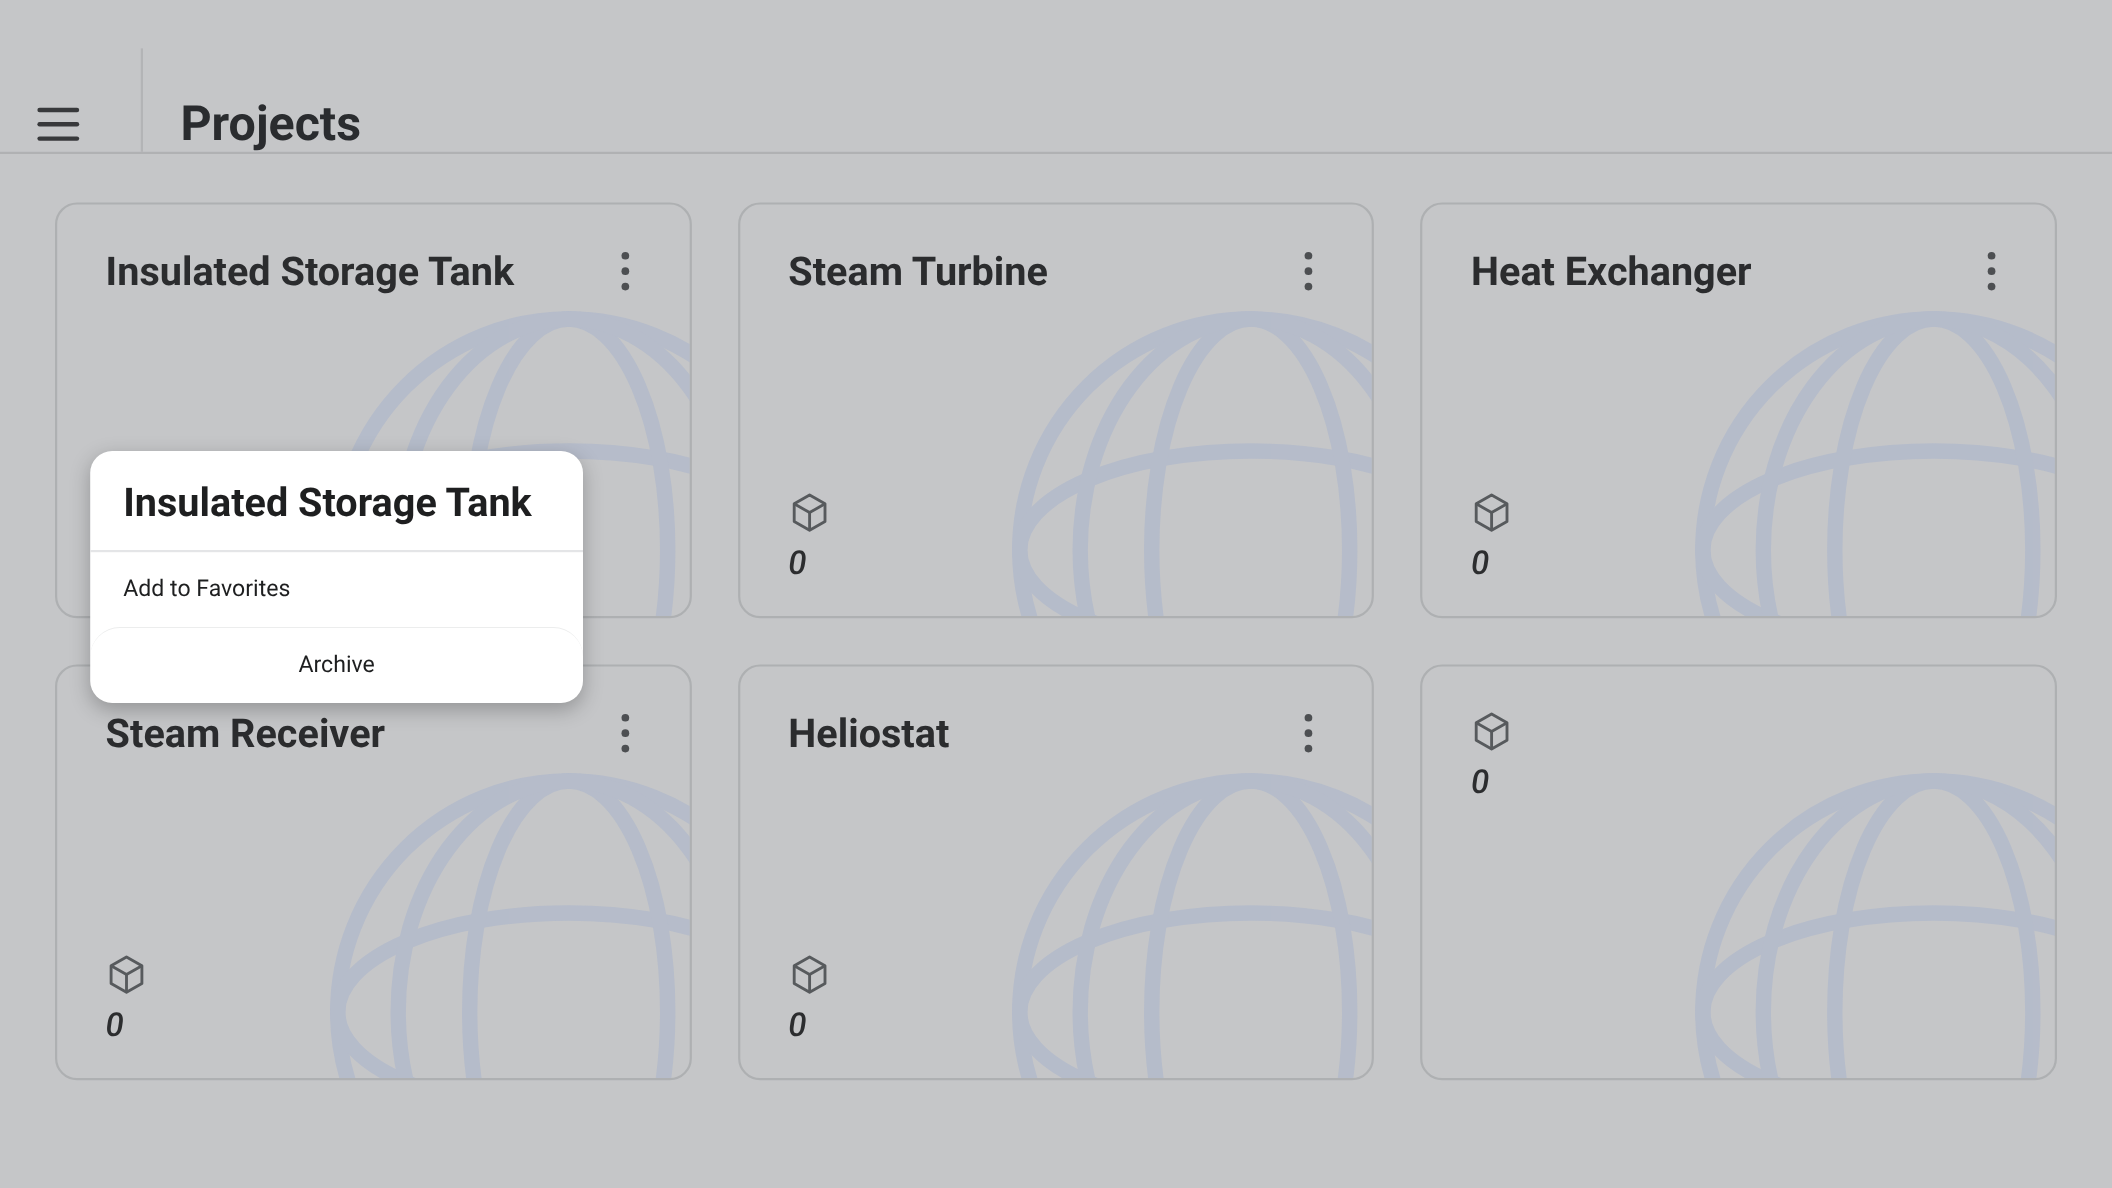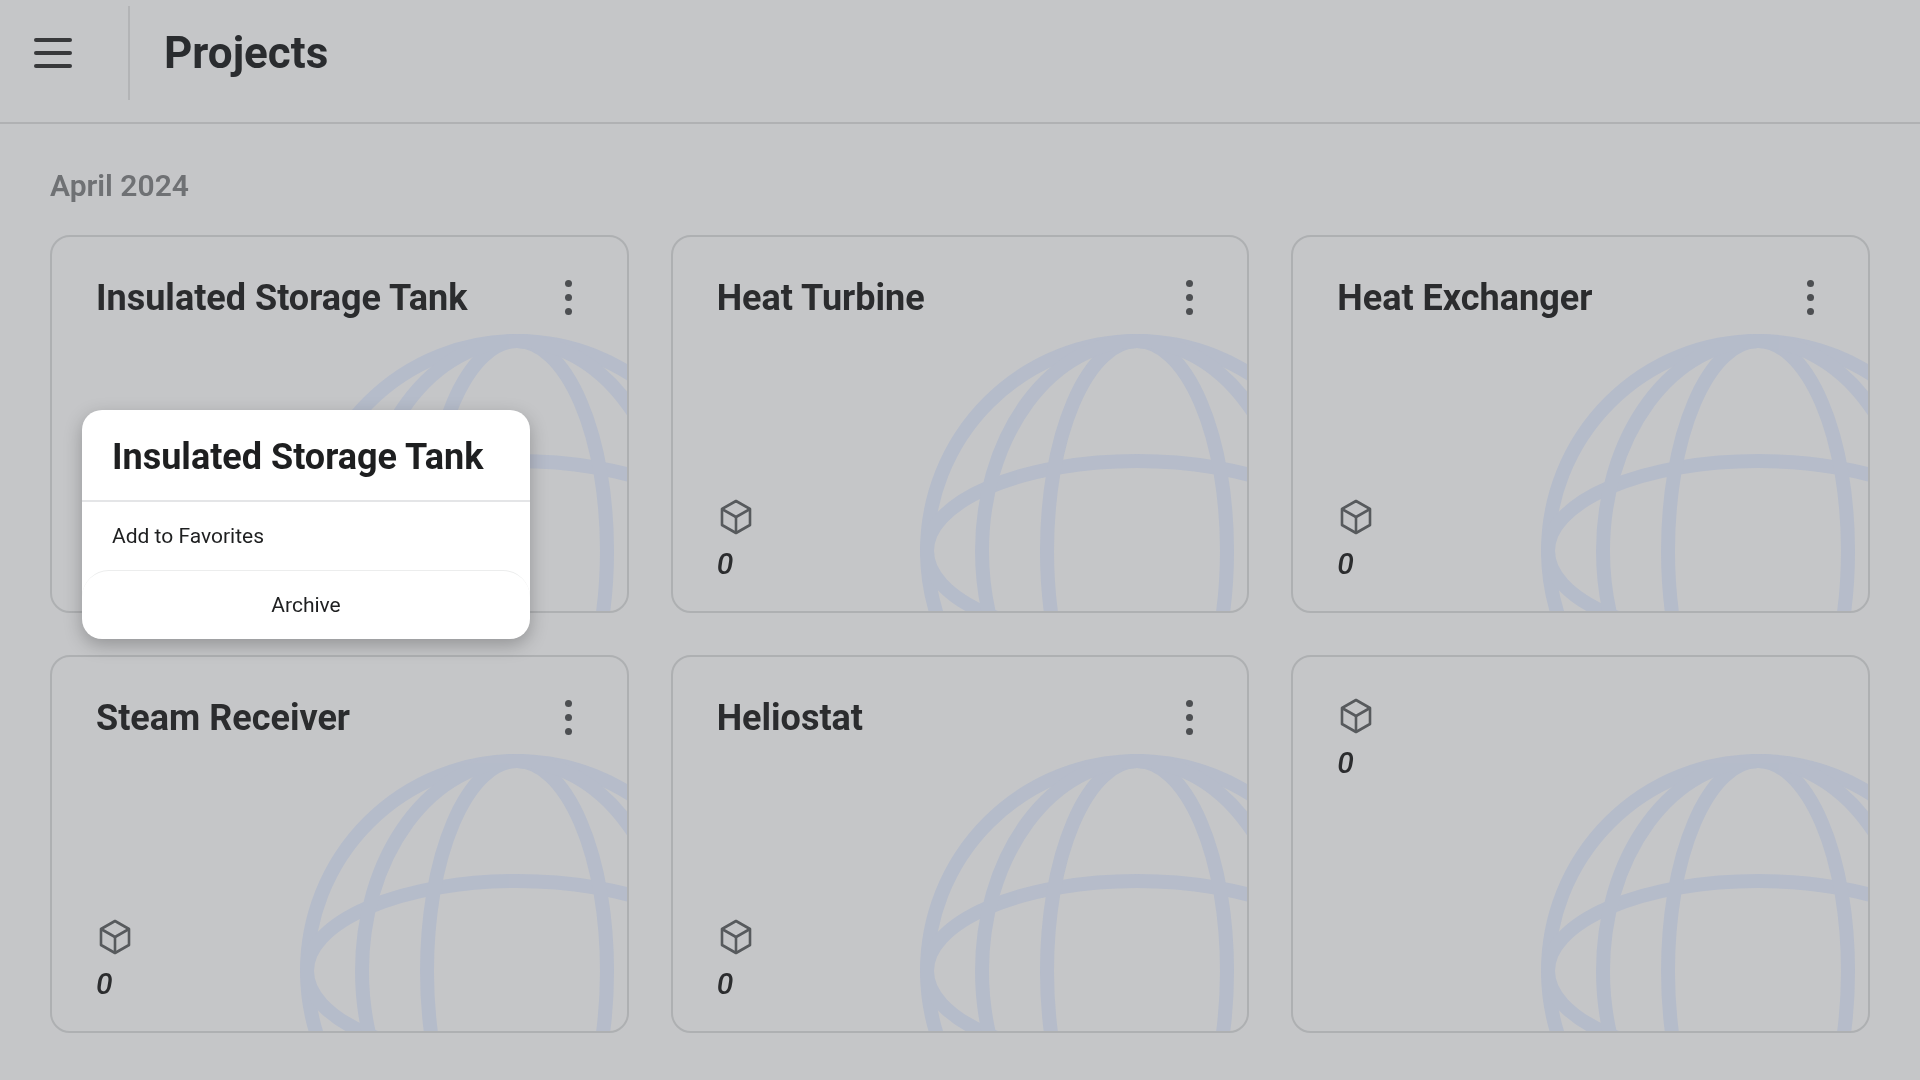--- a/index.html
+++ b/index.html
@@ -13,24 +13,24 @@
   }
   
   .dim {
     position: absolute; inset: 0;
     background: rgba(120,120,124,0.0);
     pointer-events: none;
   }
 
   .header {
     display: flex;
-    align-items: center;
-    height: 124px;
+    align-items: flex-end;
+    height: 140px;
     border-bottom: 2px solid #b0b1b3;
-    padding: 0 24px 16px 34px;
+    padding: 0 24px 0 34px;
   }
   .hamburger {
     width: 50px; height: 50px;
     display: flex; flex-direction: column; justify-content: center; gap: 9px;
     cursor: pointer;
   }
   .hamburger span {
     display: block; height: 4px; width: 38px; background: #38393b; border-radius: 2px;
   }
   .divider-v {
@@ -132,21 +132,20 @@
     <span></span>
       <span></span>
       <span></span>
   </div>
   <div class="divider-v"></div>
   <div class="page-title">Projects</div>
   <div class="spacer"></div>
 </div>
 
 <div class="content">
-  <div class="section-label">April 2024</div>
 
   <div class="grid" id="grid">
       <div class="card">
     <div class="card-deco">
       <svg viewBox="0 0 460 460">
             <use href="#globe-deco"></use>
           </svg>
     </div>
     <div class="card-top">
       <div class="card-title">Insulated Storage Tank</div>
@@ -165,21 +164,21 @@
       <div class="card-count">0</div>
     </div>
       </div>
       <div class="card">
     <div class="card-deco">
       <svg viewBox="0 0 460 460">
             <use href="#globe-deco"></use>
           </svg>
     </div>
     <div class="card-top">
-      <div class="card-title">Heat Turbine</div>
+      <div class="card-title">Steam Turbine</div>
       <div class="kebab">
             <i></i>
             <i></i>
             <i></i>
           </div>
     </div>
     <div class="card-bottom">
       <div class="cube-icon">
         <svg viewBox="0 0 38 38">
               <use href="#cube"></use>

